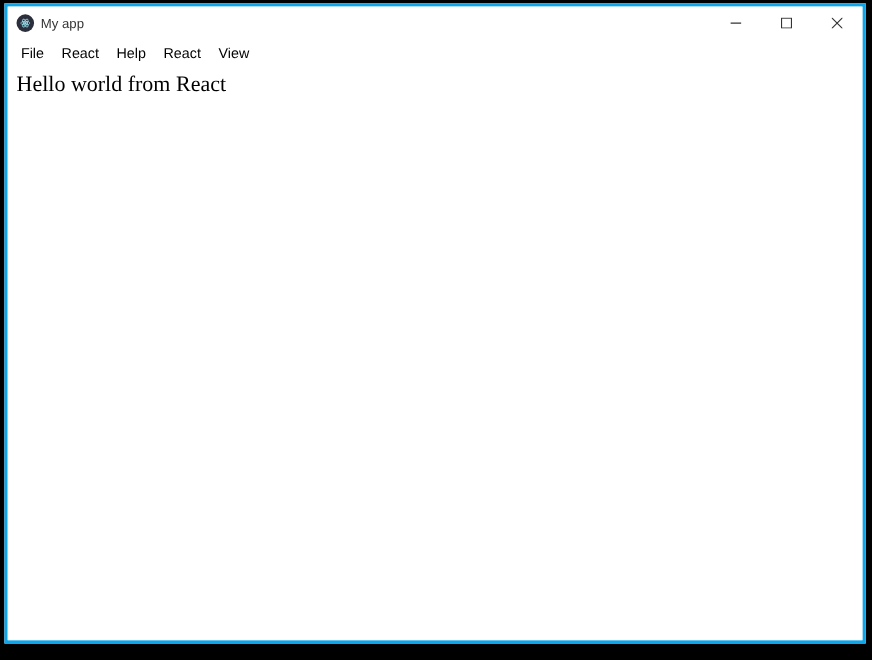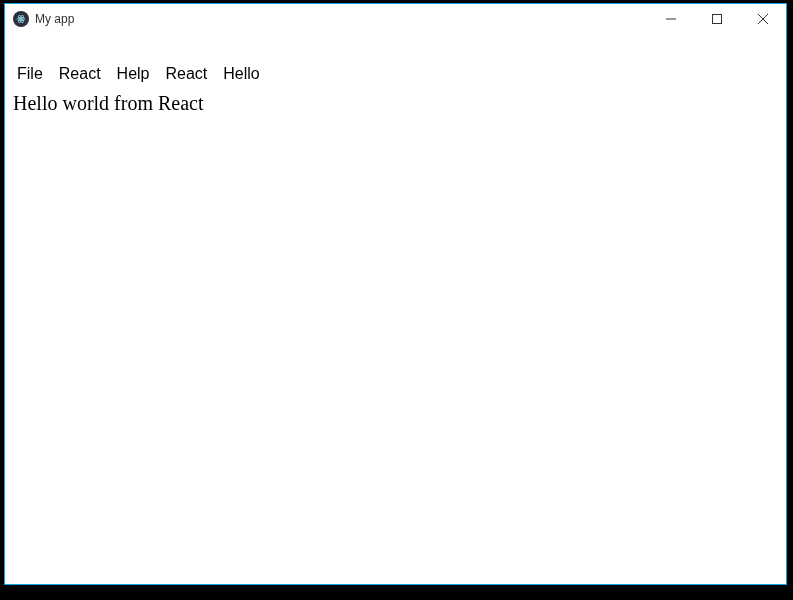--- a/index.html
+++ b/index.html
@@ -15,21 +15,21 @@
       overflow: hidden;
       position: relative;
     }
     .window {
       position: absolute;
       left: 4px;
       top: 3px;
       width: 783px;
       height: 582px;
       background: #fff;
-      border: 1px solid #0ea5e9;
+      border: 3px solid #0ea5e9;
       display: flex;
       flex-direction: column;
     }
     .titlebar {
       height: 30px;
       display: flex;
       align-items: center;
       background: #fff;
       color: #333;
       font-size: 12px;
@@ -71,24 +71,23 @@
     }
     .win-btn svg {
       width: 10px;
       height: 10px;
     }
     .menubar {
       height: 24px;
       display: flex;
       align-items: center;
       padding: 0 4px;
-      font-size: 16px;
+      font-size: 13px;
       color: #000;
       background: #fff;
-      margin-top: 28px;
     }
     .menu-item {
       padding: 2px 8px;
       cursor: default;
     }
     .content {
       flex: 1;
       padding: 6px 8px;
       font-family: "Times New Roman", Times, serif;
       font-size: 20px;
@@ -128,19 +127,19 @@
           </svg>
       </button>
     </div>
   </div>
 
   <div class="menubar">
     <div class="menu-item">File</div>
     <div class="menu-item">React</div>
     <div class="menu-item">Help</div>
     <div class="menu-item">React</div>
-    <div class="menu-item">Hello</div>
+    <div class="menu-item">View</div>
   </div>
 
   <div class="content">
     <div>Hello world from React</div>
   </div>
 </div>
 
 </body></html>

